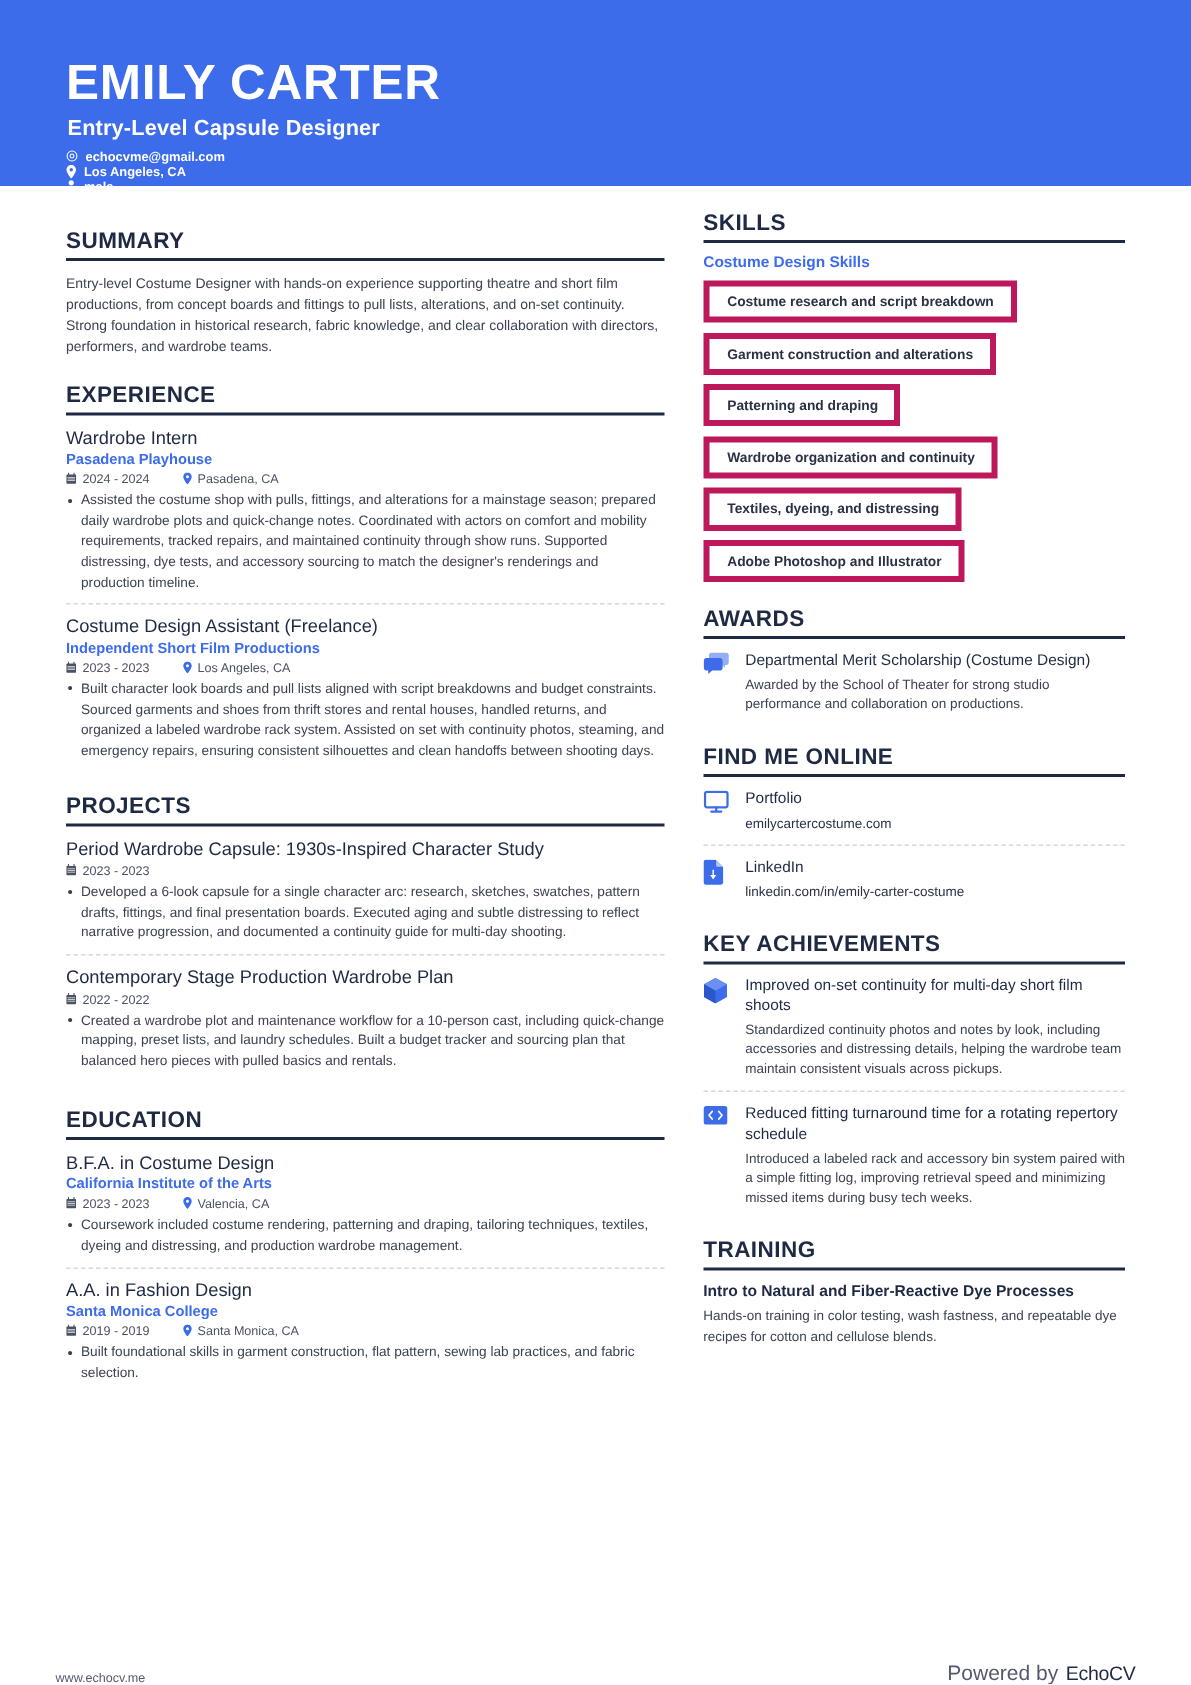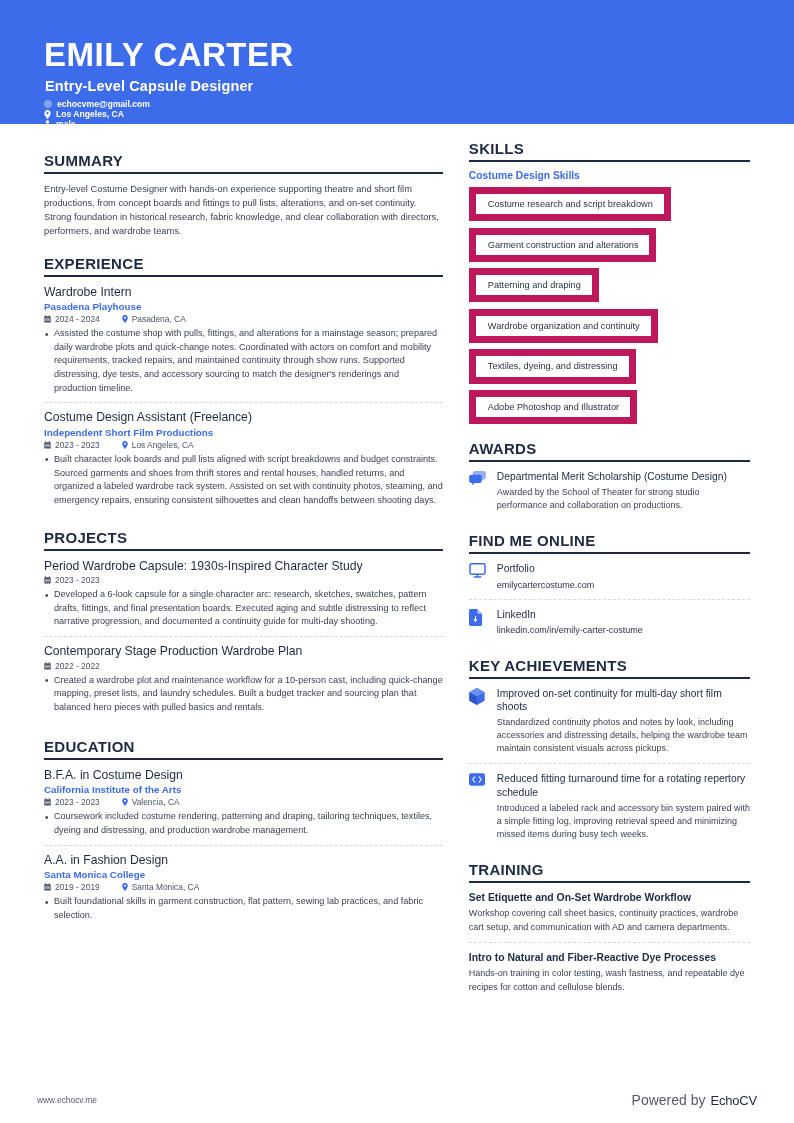--- a/index.html
+++ b/index.html
@@ -148,24 +148,24 @@
   .skill-group-title {
     font-size: 10.3px;
     font-weight: bold;
     color: #3d6ceb;
     margin-bottom: 6px;
   }
   .skill-chips { display: flex; flex-direction: column; gap: 6.5px; }
   .chip {
     display: inline-block;
     align-self: flex-start;
-    border: 7px solid #be185d;
+    border: 4px solid #be185d;
     padding: 5px 11px 5px 12px;
     font-size: 9.2px;
-    font-weight: normal;
+    font-weight: bold;
     color: #2b3245;
     background: #fff;
     line-height: 1.1;
   }
 
   
   .ib { display: flex; gap: 10px; padding-bottom: 8px; }
   .ib + .ib {
     border-top: 1px dashed #d4d7de;
     padding-top: 8px;
@@ -211,21 +211,21 @@
   }
 
   
   .footer {
     position: absolute;
     left: 0; right: 0;
     bottom: 0;
     height: 46px;
     padding: 0 37px;
     display: flex;
-    align-items: center;
+    align-items: flex-end;
     justify-content: space-between;
     gap: 23px;
   }
   .footer-url { font-size: 8.4px; color: #55596b; }
   .footer-right { display: flex; align-items: baseline; gap: 5px; }
   .footer-powered { font-size: 14px; color: #55596b; }
   .footer-brand { font-size: 13px; color: #1e2a43; letter-spacing: -0.2px; }
 </style>
 </head>
 <body>
@@ -559,24 +559,20 @@
             <div class="ib-sub">Introduced a labeled rack and accessory bin system paired with a simple fitting log, improving retrieval speed and minimizing missed items during busy tech weeks.</div>
           </div>
         </div>
       </div>
 
       <div class="gap-12"></div>
 
       <div class="sec">
         <div class="sec-title">TRAINING</div>
 
-        <div class="tr">
-          <div class="tr-title">Set Etiquette and On-Set Wardrobe Workflow</div>
-          <div class="tr-desc">Workshop covering call sheet basics, continuity practices, wardrobe cart setup, and communication with AD and camera departments.</div>
-        </div>
 
         <div class="tr">
           <div class="tr-title">Intro to Natural and Fiber-Reactive Dye Processes</div>
           <div class="tr-desc">Hands-on training in color testing, wash fastness, and repeatable dye recipes for cotton and cellulose blends.</div>
         </div>
       </div>
     </div>
   </div>
 
   <div class="footer">

